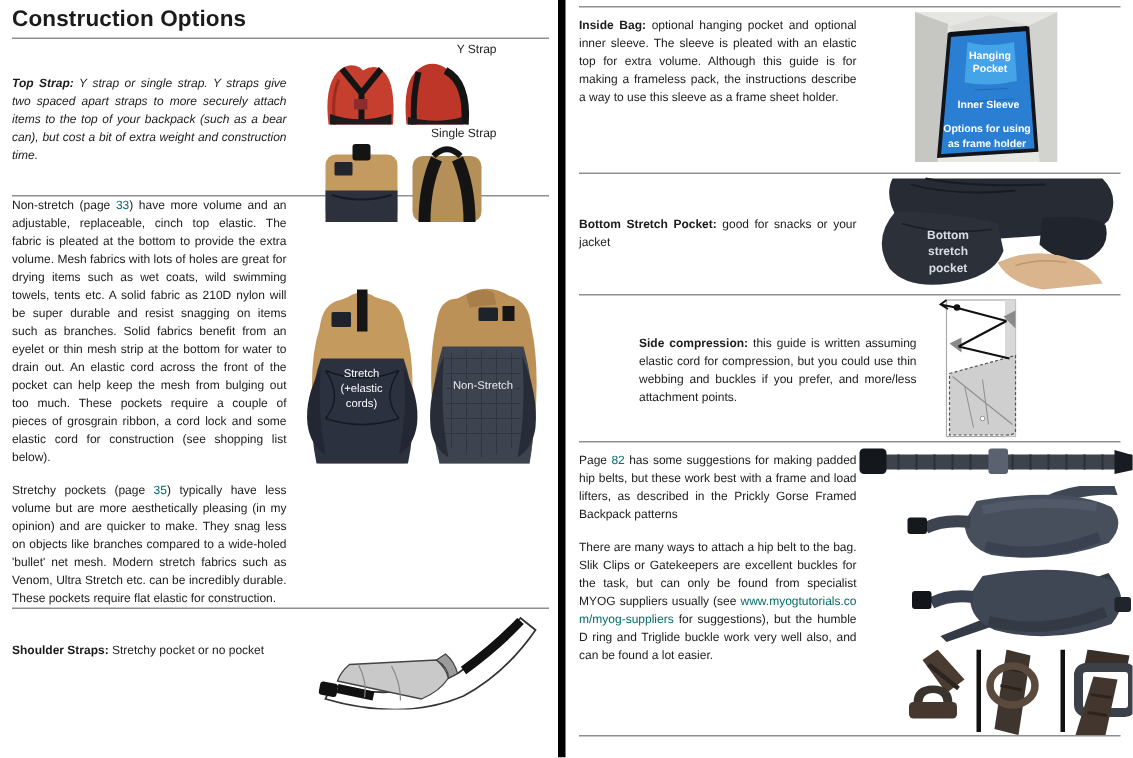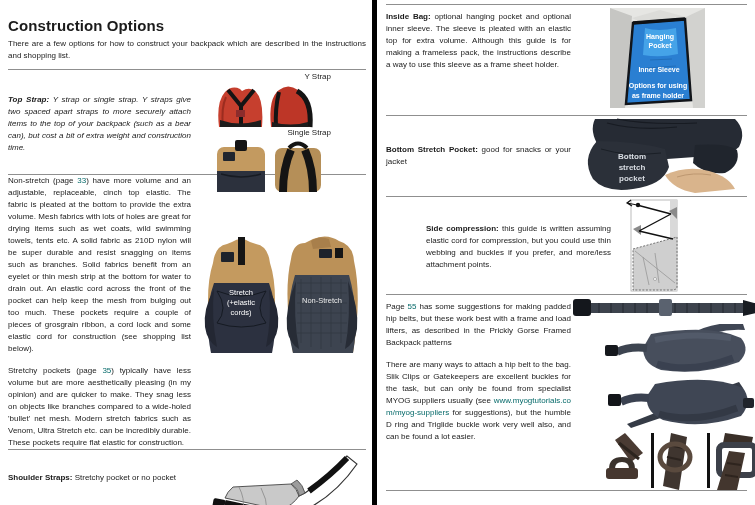--- a/index.html
+++ b/index.html
@@ -4,21 +4,21 @@
 <style>
   * { margin: 0; padding: 0; box-sizing: border-box; }
   html, body { background: #ffffff; }
   body {
     width: 755px; height: 505px; overflow: hidden;
     font-family: "Liberation Sans", sans-serif;
     color: #1b1b1b;
   }
   .spread { display: flex; width: 755px; height: 505px; background: #fff; }
   .page { position: relative; }
-  .page-left  { width: 426px; padding: 16px 6px 0 8px; }
+  .page-left  { width: 426px; padding: 3px 6px 0 8px; }
   .page-divider { width: 5px; background: #000; height: 505px; flex: 0 0 auto; }
   .page-right { width: 378px; padding: 4px 8px 0 9px; border-radius: 20px; }
 
   h1.doc-title { font-size: 15px; font-weight: bold; margin: 1px 0 4px 0; letter-spacing: 0.1px; }
   .para { font-size: 8px; line-height: 12px; text-align: justify; }
   .lead { font-weight: bold; }
   .intro { margin-bottom: 7px; }
   hr.rule { border: none; border-top: 1px solid #8f8f8f; height: 0; }
 
   a.doclink { color: #066a6a; cursor: pointer; word-break: break-all; }
@@ -67,21 +67,20 @@
   svg text { font-family: "Liberation Sans", sans-serif; }
 </style>
 </head>
 <body>
 
 <div class="spread">
 
   <div class="page page-left">
 
     <h1 class="doc-title">Construction Options</h1>
-    <p class="para intro">There are a few options for how to construct your backpack which are described in the instructions and shopping list.</p>
     <hr class="rule">
 
     <div class="section sec-top-strap">
       <div class="text-col">
         <p class="para"><span class="lead">Top Strap:</span><span> Y strap or single strap. Y straps give two spaced apart straps to more securely attach items to the top of your backpack (such as a bear can), but cost a bit of extra weight and construction time.</span></p>
       </div>
       <div class="img-col">
         <div class="img-caption">Y Strap</div>
         <svg width="110" height="46" viewBox="0 0 110 46">
           <path d="M6,45 Q3,20 12,10 Q19,3 27,7 L29,9 Q37,4 43,10 Q51,18 49,45 Z" fill="#c63f2e"></path>
@@ -231,21 +230,21 @@
           <path d="M12,6 L46,15 M46,15 L14,32 M14,32 L48,40" stroke="#111" stroke-width="1.4" fill="none"></path>
           <path d="M12,6 L2,4 M6,1 L2,4 L7,7" stroke="#111" stroke-width="1.2" fill="none"></path>
           <circle cx="13" cy="6" r="2.2" fill="#111"></circle>
         </svg>
       </div>
     </div>
     <hr class="rule">
 
     <div class="section sec-hip">
       <div class="text-col">
-        <p class="para"><span>Page </span><a class="doclink">55</a><span> has some suggestions for making padded hip belts, but these work best with a frame and load lifters, as described in the Prickly Gorse Framed Backpack patterns</span></p>
+        <p class="para"><span>Page </span><a class="doclink">82</a><span> has some suggestions for making padded hip belts, but these work best with a frame and load lifters, as described in the Prickly Gorse Framed Backpack patterns</span></p>
         <p class="para"><span>There are many ways to attach a hip belt to the bag. Slik Clips or Gatekeepers are excellent buckles for the task, but can only be found from specialist MYOG suppliers usually (see </span><a class="doclink">www.myogtutorials.com/myog-suppliers</a><span> for suggestions), but the humble D ring and Triglide buckle work very well also, and can be found a lot easier.</span></p>
       </div>
       <div class="img-col">
         <svg width="190" height="22" viewBox="0 0 190 22">
           <rect x="8" y="6" width="176" height="10" fill="#3d434d"></rect>
           <path d="M16,6 V16 M28,6 V16 M40,6 V16 M52,6 V16 M64,6 V16 M76,6 V16 M104,6 V16 M116,6 V16 M128,6 V16 M140,6 V16 M152,6 V16 M164,6 V16" stroke="#2d323a" stroke-width="1.5"></path>
           <rect x="2" y="2" width="18" height="17" rx="3" fill="#14171c"></rect>
           <rect x="88" y="2" width="13" height="17" rx="2" fill="#5a626f"></rect>
           <path d="M172,3 L190,8 L190,15 L172,19 Z" fill="#181c22"></path>
         </svg>

